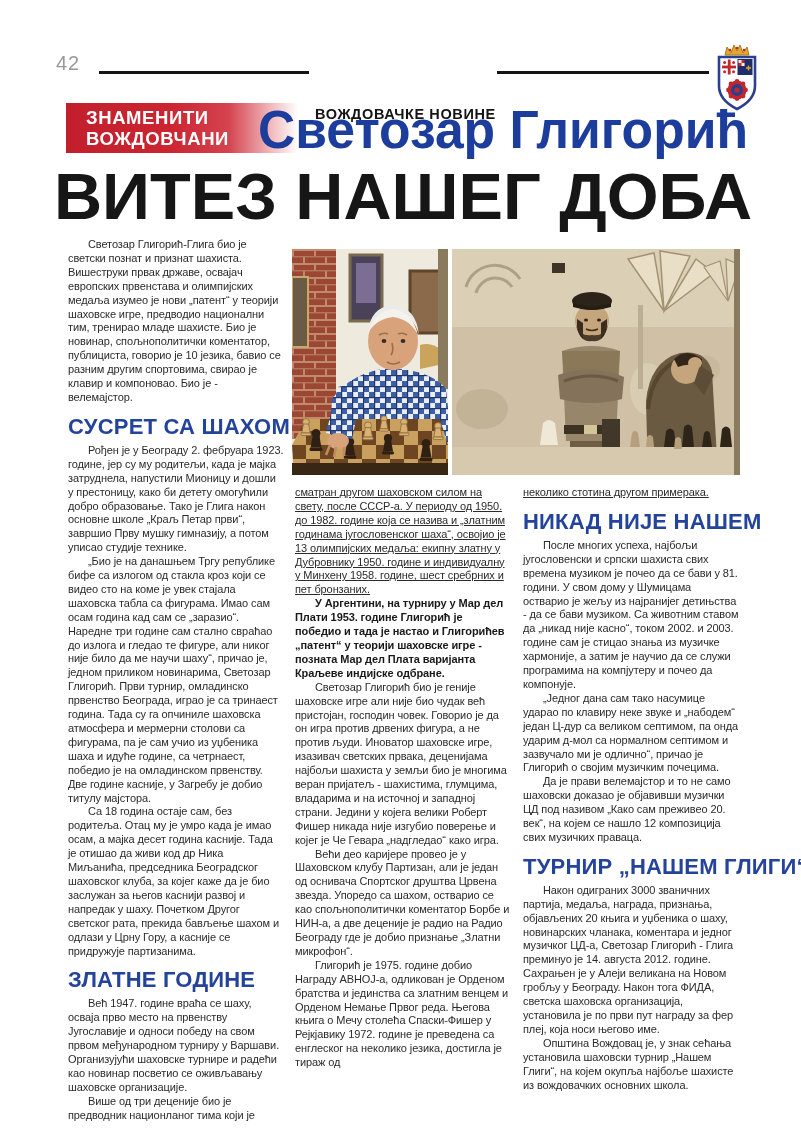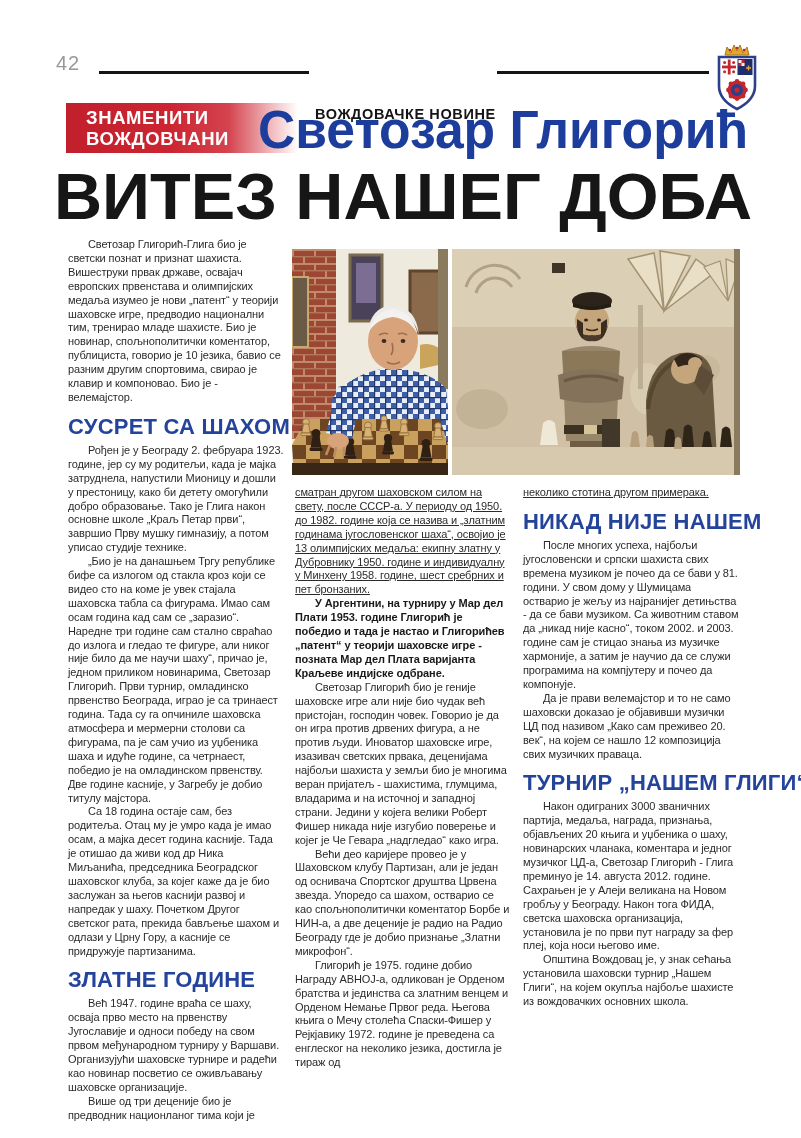--- a/index.html
+++ b/index.html
@@ -235,17 +235,18 @@
     <p class="body-p noindent">сматран другом шаховском силом на свету, после СССР-а. У периоду од 1950. до 1982. године која се назива и „златним годинама југословенског шаха“, освојио је 13 олимпијских медаља: екипну златну у Дубровнику 1950. године и индивидуалну у Минхену 1958. године, шест сребрних и пет бронзаних.</p>
     <p class="body-p bold">У Аргентини, на турниру у Мар дел Плати 1953. године Глигорић је победио и тада је настао и Глигорићев „патент“ у теорији шаховске игре - позната Мар дел Плата варијанта Краљеве индијске одбране.</p>
     <p class="body-p">Светозар Глигорић био је геније шаховске игре али није био чудак већ пристојан, господин човек. Говорио је да он игра против дрвених фигура, а не против људи. Иноватор шаховске игре, изазивач светских првака, деценијама најбољи шахиста  у земљи био је многима веран пријатељ - шахистима, глумцима, владарима и на источној и западној страни. Једини у којега велики Роберт Фишер никада није изгубио поверење и којег је Че Гевара „надгледао“ како игра.</p>
     <p class="body-p">Већи део каријере провео је у Шаховском клубу Партизан, али је један од оснивача Спортског друштва Црвена звезда. Упоредо са шахом, остварио се као спољнополитички коментатор Борбе и НИН-а, а  две деценије је радио на Радио Београду где је добио признање „Златни микрофон“.</p>
     <p class="body-p">Глигорић је 1975. године добио Награду АВНОЈ-а, одликован је Орденом братства и јединства са златним венцем и Орденом Немање Првог реда. Његова књига о Мечу столећа Спаски-Фишер у Рејкјавику 1972. године је преведена са енглеског на неколико језика, достигла је тираж од</p>
   </div>
 <div class="abs col col3">
     <p class="body-p noindent">неколико стотина другом примерака.</p>
     <div class="section-h">НИКАД НИЈЕ НАШЕМ</div>
     <p class="body-p">После многих успеха, најбољи југословенски и српски шахиста свих времена музиком је почео да се бави у 81. години. У свом дому у Шумицама остварио је жељу из најранијег детињства - да се бави музиком. Са животним ставом да „никад није касно“, током 2002. и 2003. године сам  је стицао знања из музичке хармоније, а затим је научио да се служи програмима на компјутеру и почео да компонује.</p>
+    <p class="body-p">„Једног дана сам тако насумице ударао по клавиру неке звуке и „набодем“ један Ц-дур са великом септимом, па онда ударим д-мол са нормалном септимом и зазвучало ми је одлично“, причао је Глигорић о својим музичким почецима.</p>
     <p class="body-p">Да је прави велемајстор и то не само шаховски доказао је објавивши музички ЦД под називом „Како сам преживео 20. век“, на којем се нашло 12 композиција свих музичких праваца.</p>
     <div class="section-h">ТУРНИР „НАШЕМ ГЛИГИ“</div>
     <p class="body-p">Након одиграних  3000 званичних партија, медаља, награда, признања, објављених 20 књига и уџбеника о шаху, новинарских чланака, коментара и једног музичког ЦД-а, Светозар Глигорић - Глига преминуо је 14. августа 2012. године. Сахрањен је у Алеји великана на Новом гробљу у Београду. Након тога ФИДА, светска шаховска организација, установила је по први пут награду за фер плеј, која носи његово име.</p>
     <p class="body-p">Општина Вождовац је, у знак сећања установила шаховски турнир „Нашем Глиги“, на којем окупља најбоље шахисте из вождовачких основних школа.</p>
   </div>
 
 </body></html>

